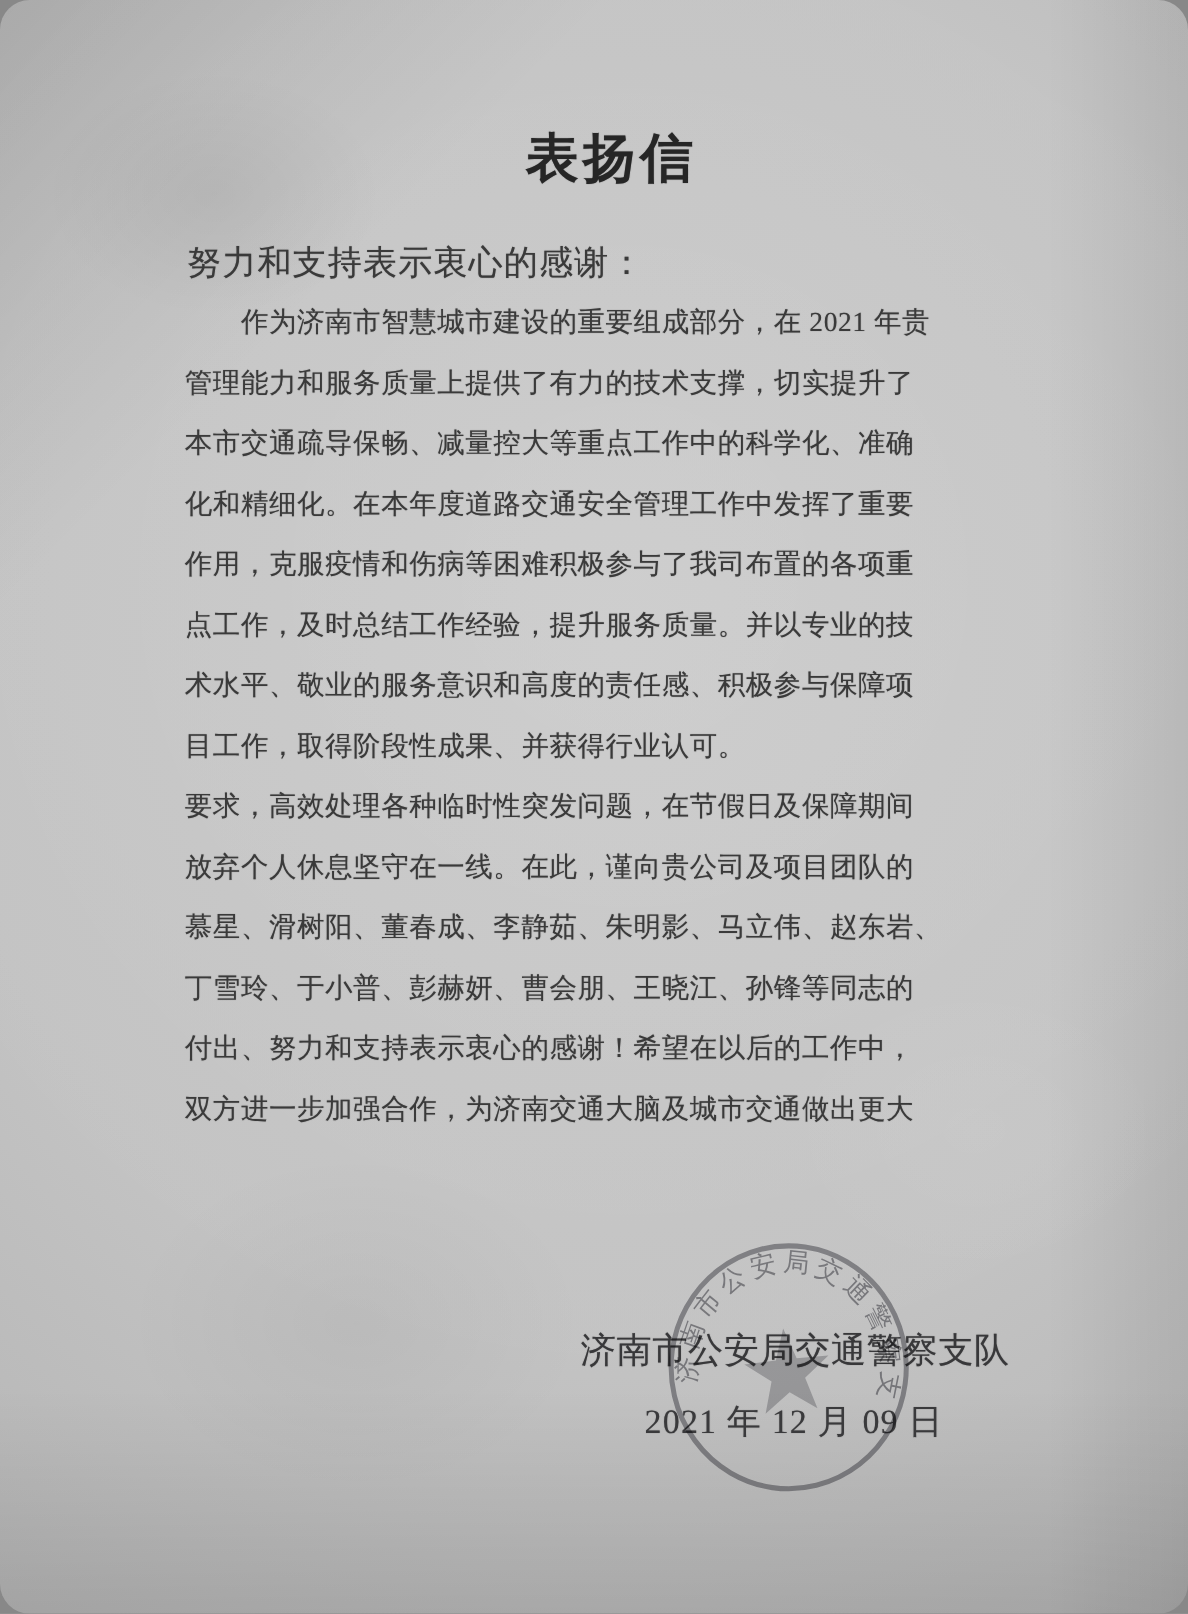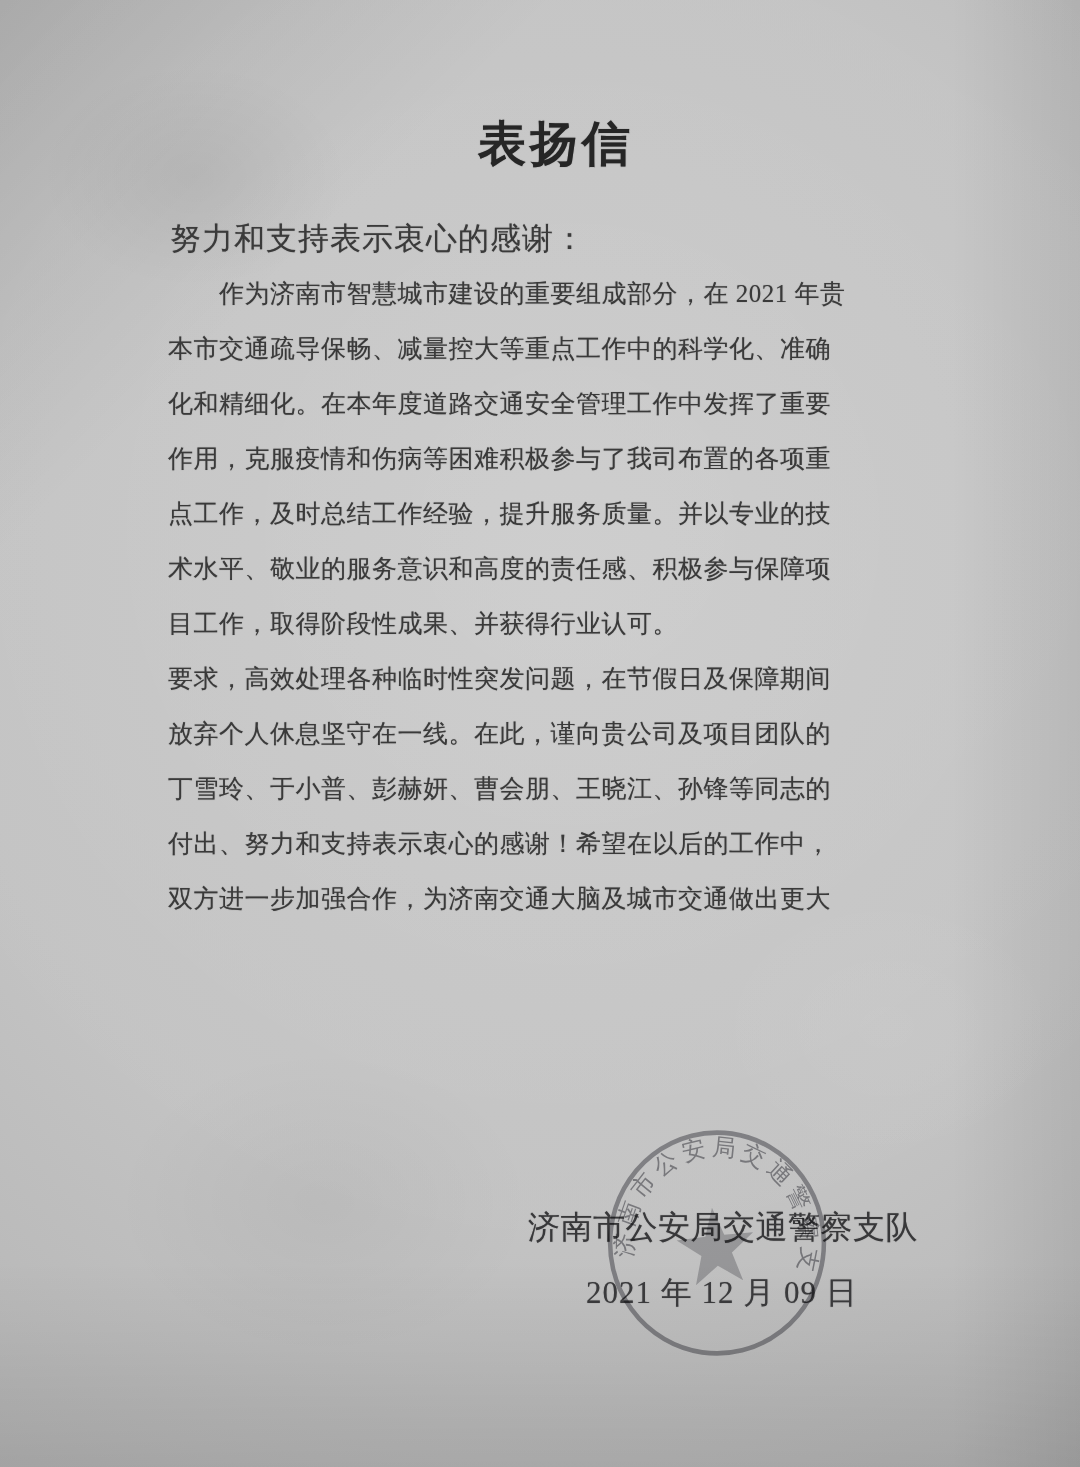--- a/index.html
+++ b/index.html
@@ -14,20 +14,21 @@
     margin: 0 auto;
     overflow: hidden;
     font-family: "Liberation Serif", "DejaVu Serif", serif;
     background:
       radial-gradient(130% 95% at 53% 36%, rgba(255,255,255,0.10) 0%, rgba(255,255,255,0.0) 55%),
       linear-gradient(135deg, rgba(0,0,0,0.10) 0%, rgba(0,0,0,0.0) 22%),
       linear-gradient(0deg, rgba(0,0,0,0.10) 0%, rgba(0,0,0,0.0) 14%),
       linear-gradient(270deg, rgba(0,0,0,0.07) 0%, rgba(0,0,0,0.0) 12%),
       radial-gradient(120% 90% at 52% 40%, #c9c9c9 0%, #c3c3c3 48%, #b5b5b5 80%, #a6a6a6 100%);
     color: #3a3a3a;
+    border-radius: 27px;
   }
   .noise {
     position: absolute; inset: 0; pointer-events: none;
     background:
       radial-gradient(220px 160px at 18% 12%, rgba(0,0,0,0.05), transparent 70%),
       radial-gradient(260px 200px at 82% 70%, rgba(255,255,255,0.05), transparent 70%),
       radial-gradient(300px 220px at 30% 82%, rgba(0,0,0,0.04), transparent 70%);
   }
   .title {
     position: absolute;
@@ -99,30 +100,32 @@
 <div class="photo">
   <div class="noise"></div>
 
   <div class="title">表扬信</div>
 
   <div class="salutation">努力和支持表示衷心的感谢：</div>
 
   <div class="body-text">
     <div>
         <div class="line">　　作为济南市智慧城市建设的重要组成部分，在 2021 年贵</div>
+        <div class="line">管理能力和服务质量上提供了有力的技术支撑，切实提升了</div>
         <div class="line">本市交通疏导保畅、减量控大等重点工作中的科学化、准确</div>
         <div class="line">化和精细化。在本年度道路交通安全管理工作中发挥了重要</div>
         <div class="line">作用，克服疫情和伤病等困难积极参与了我司布置的各项重</div>
         <div class="line">点工作，及时总结工作经验，提升服务质量。并以专业的技</div>
         <div class="line">术水平、敬业的服务意识和高度的责任感、积极参与保障项</div>
         <div class="line">目工作，取得阶段性成果、并获得行业认可。</div>
       </div>
     <div>
         <div class="line">要求，高效处理各种临时性突发问题，在节假日及保障期间</div>
         <div class="line">放弃个人休息坚守在一线。在此，谨向贵公司及项目团队的</div>
+        <div class="line">慕星、滑树阳、董春成、李静茹、朱明影、马立伟、赵东岩、</div>
         <div class="line">丁雪玲、于小普、彭赫妍、曹会朋、王晓江、孙锋等同志的</div>
         <div class="line">付出、努力和支持表示衷心的感谢！希望在以后的工作中，</div>
         <div class="line">双方进一步加强合作，为济南交通大脑及城市交通做出更大</div>
       </div>
   </div>
 
   <div class="signature">济南市公安局交通警察支队</div>
 
   <div class="date">2021 年 12 月 09 日</div>
 

